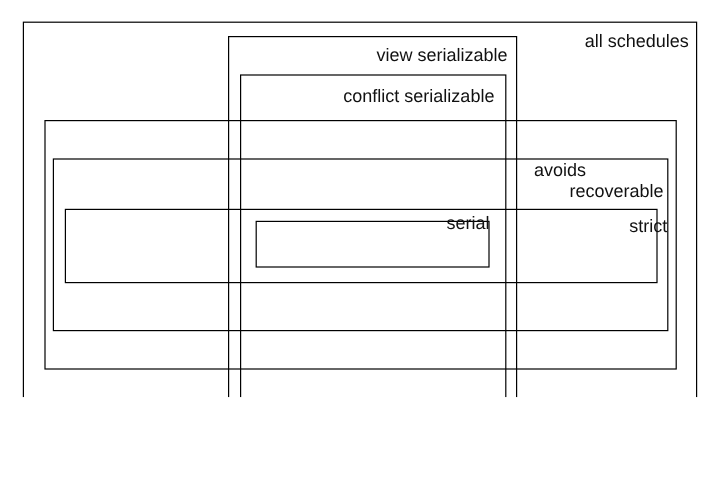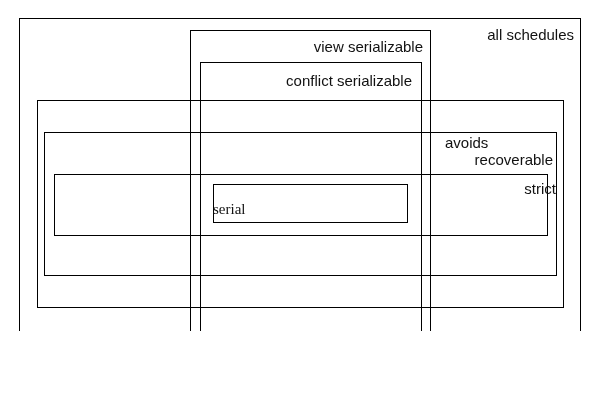--- a/index.html
+++ b/index.html
@@ -37,21 +37,21 @@
   .b-avoids     {left:44px;  top:132px; width:513px; height:144px;}
   .b-strict     {left:54px;  top:174px; width:494px; height:62px;}
   .b-serial     {left:213px; top:184px; width:195px; height:39px;}
   
   .l-all        {top:26px;  right:26px;}
   .l-view       {top:38px;  right:177px;}
   .l-conflict   {top:72px;  right:188px;}
   .l-recoverable{top:104px; right:47px;margin-top:47px;}
   .l-avoids     {top:134px; left:433px;margin-left:12px;}
   .l-strict     {top:180px; right:44px;}
-  .l-serial     {top:200px; left:213px; width:195px; text-align:left;font-family:Liberation Serif, serif;}
+  .l-serial     {top:178px; left:213px; width:195px; text-align:right;}
 </style>
 </head>
 <body>
 
 <div class="canvas">
 
   <div class="box b-all"></div>
   <div class="box b-view"></div>
   <div class="box b-conflict"></div>
   <div class="box b-recoverable"></div>

